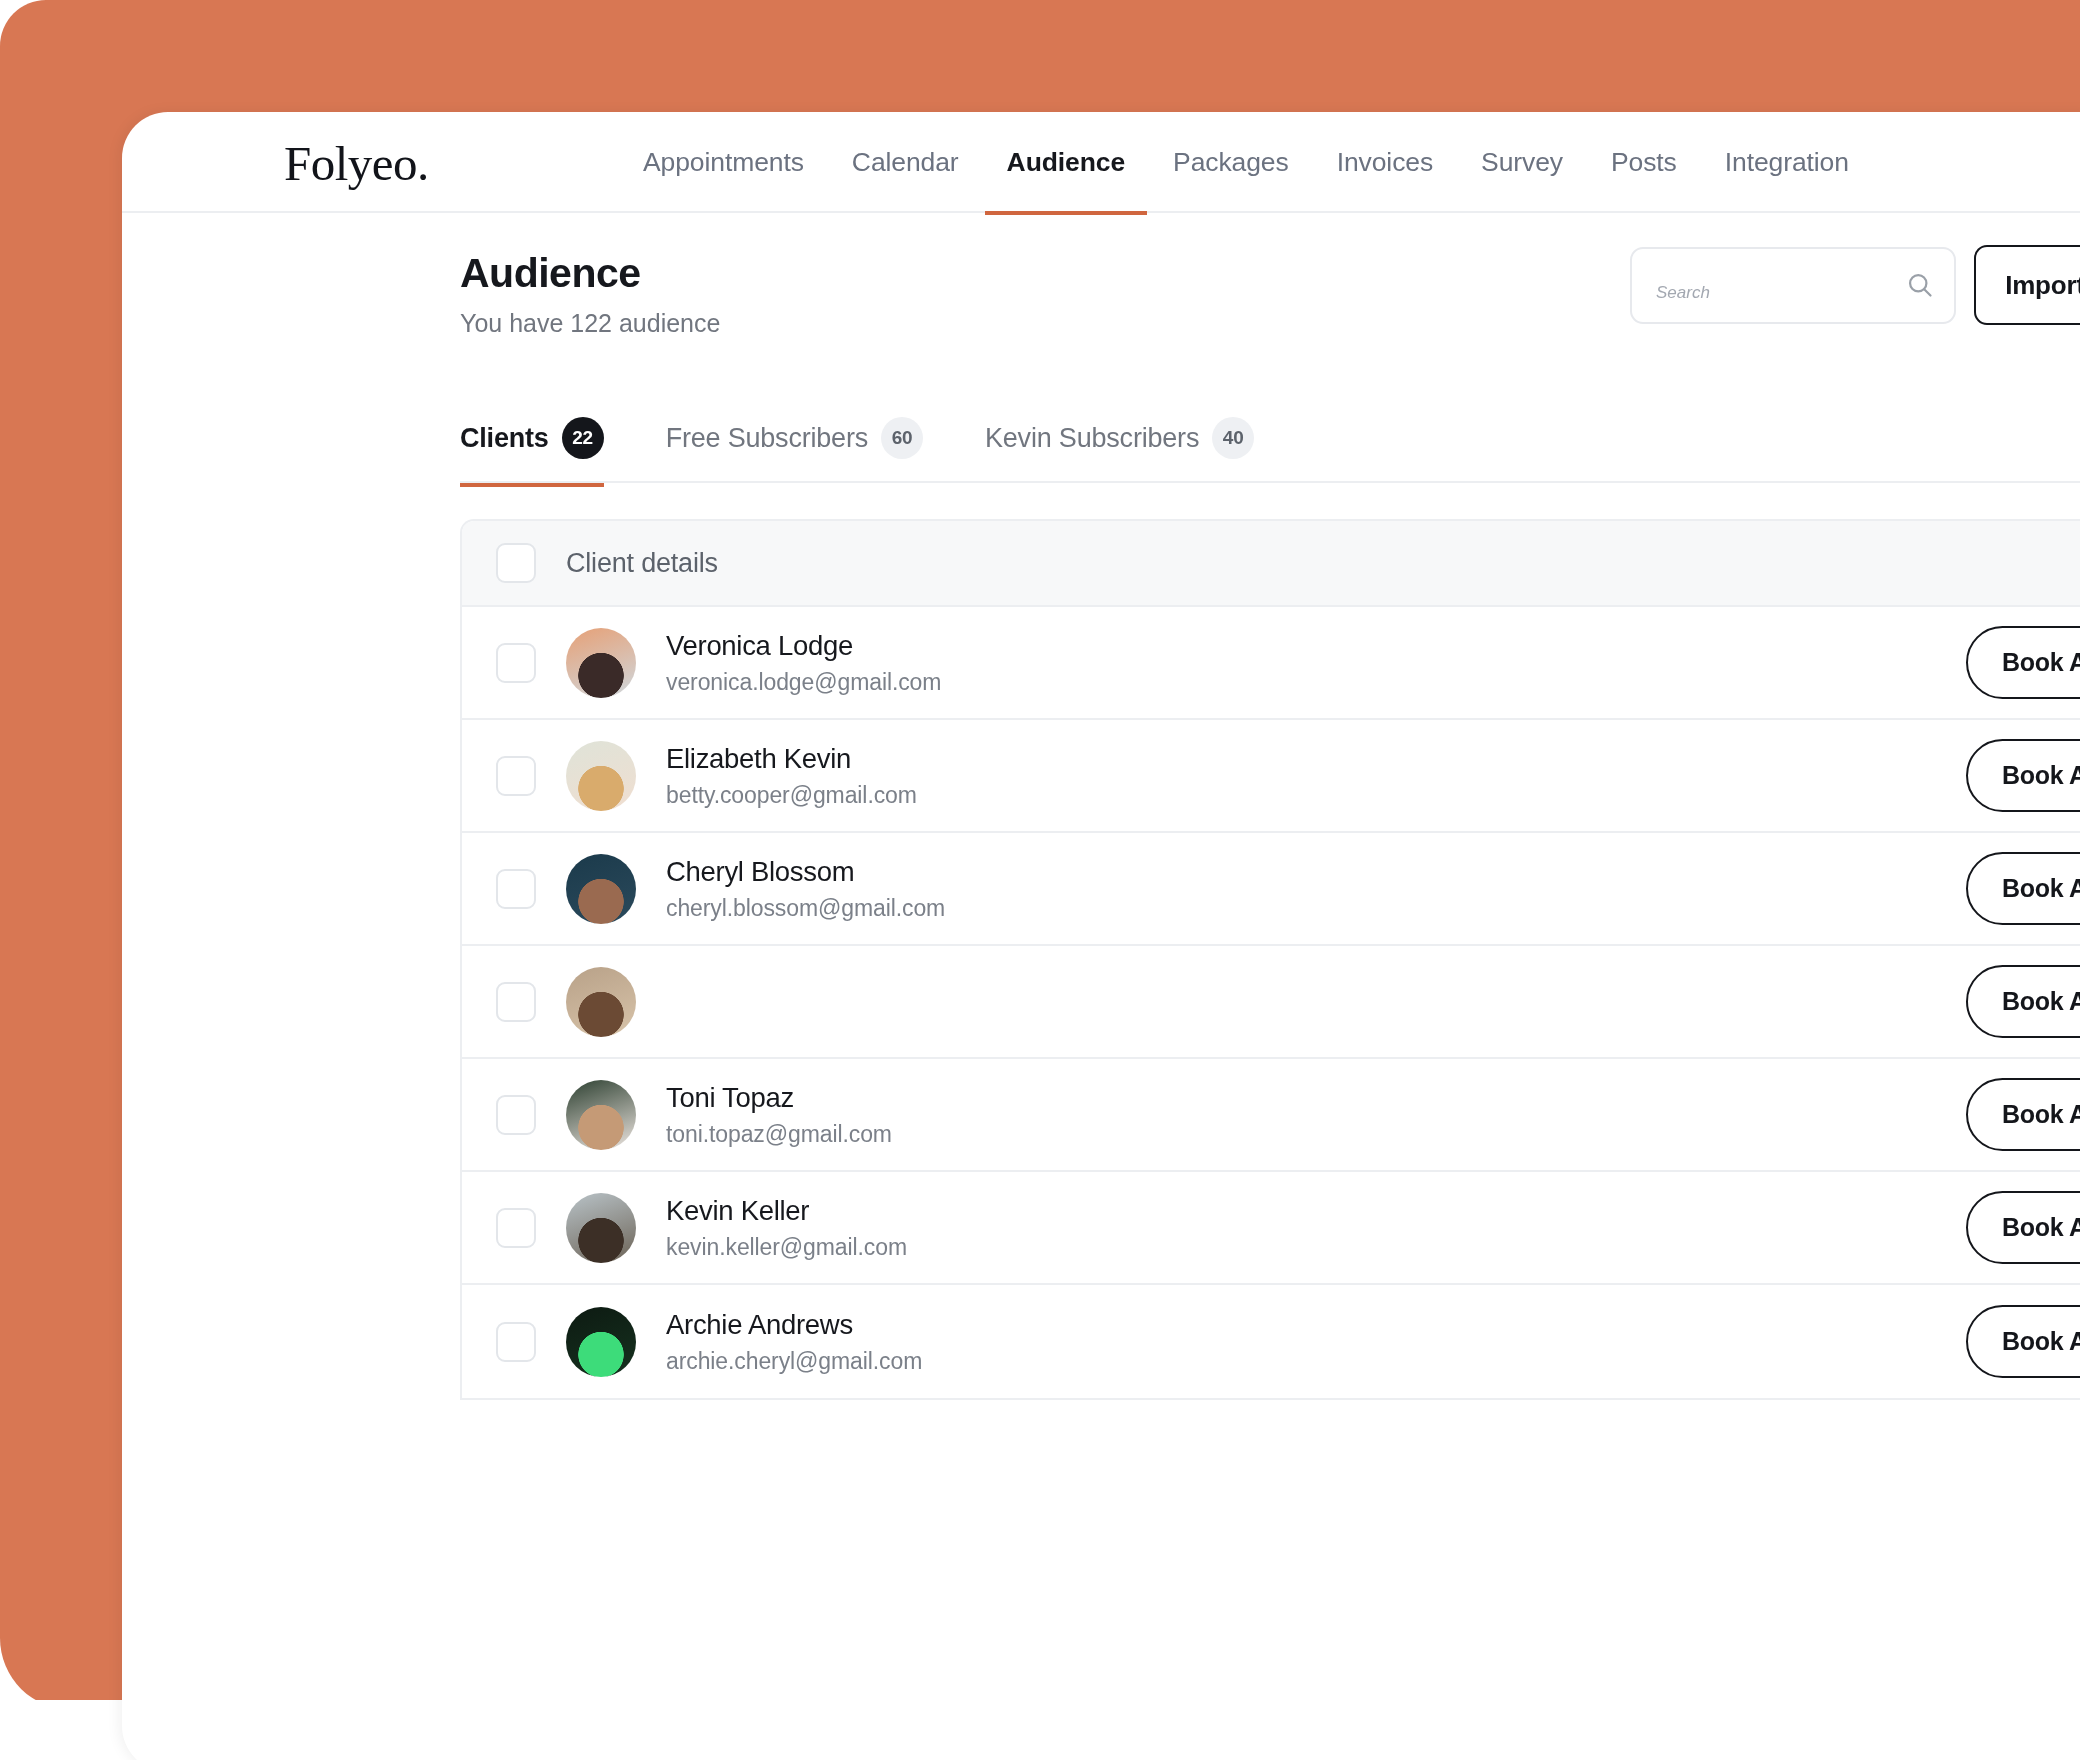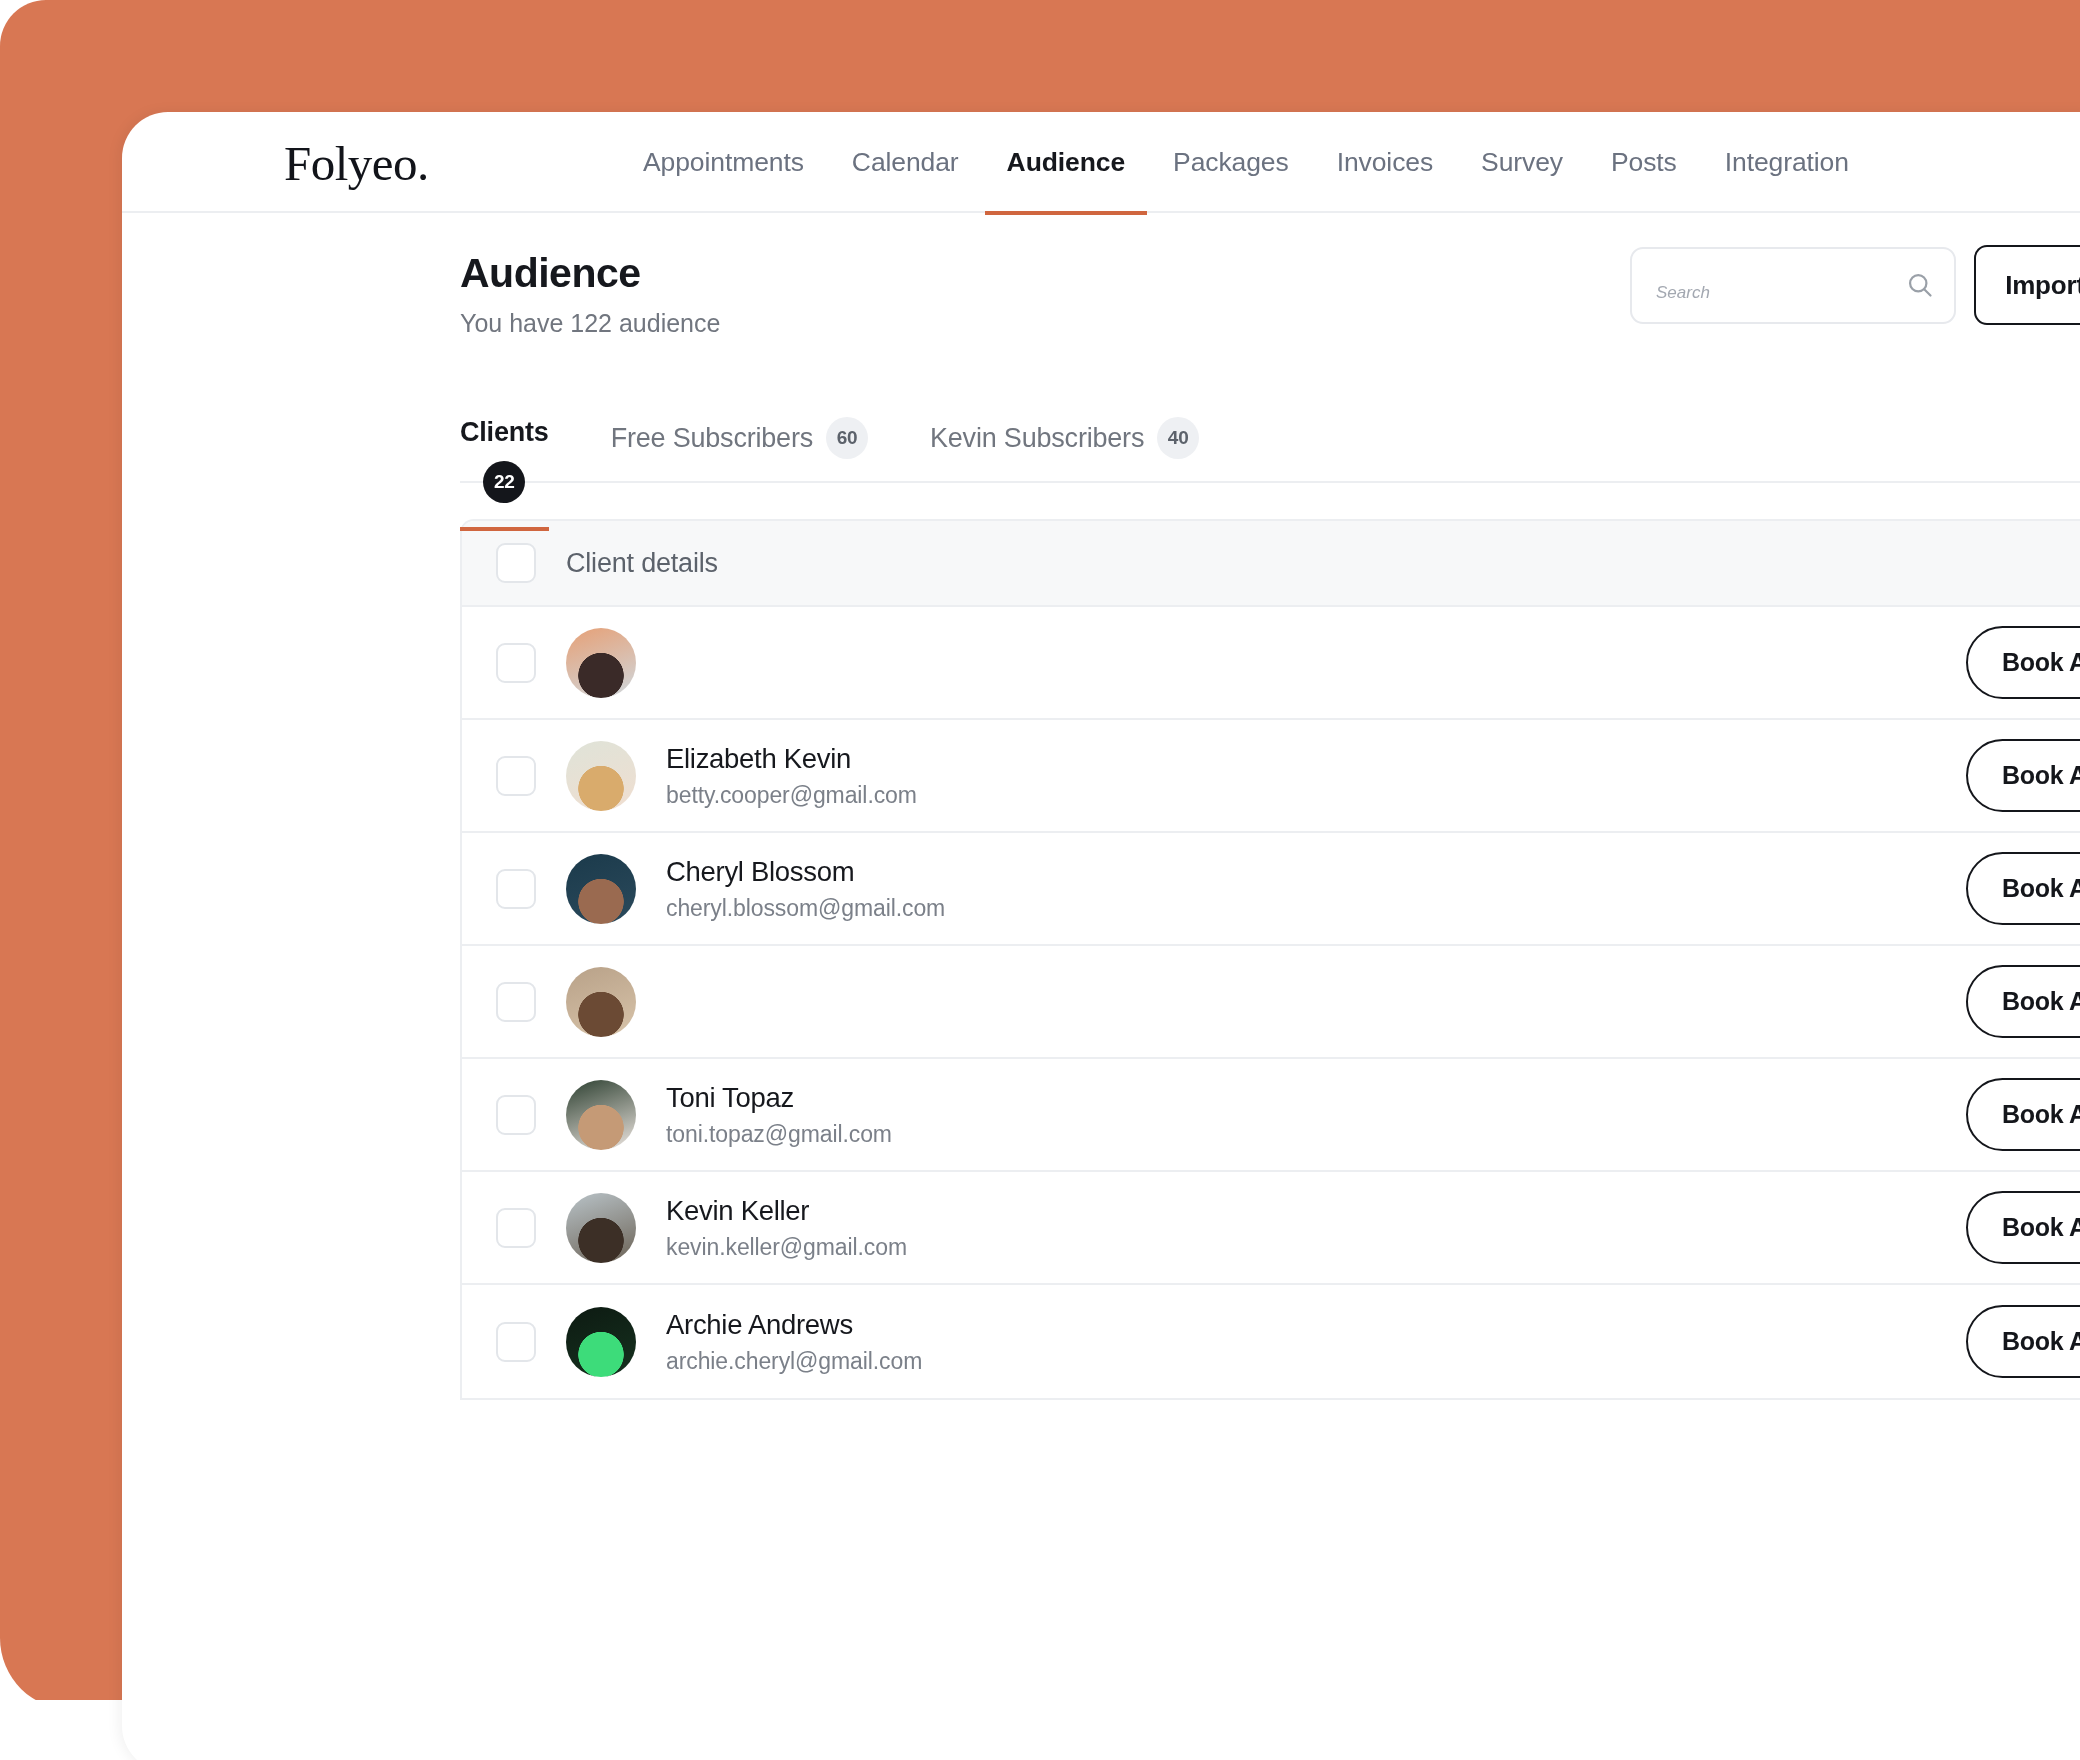--- a/index.html
+++ b/index.html
@@ -174,21 +174,21 @@
     align-items: center;
     gap: 13px;
     padding: 0 26px 26px 0;
     margin-right: 36px;
     font-size: 27px;
     color: #71767f;
     cursor: pointer;
     position: relative;
     letter-spacing: -0.2px;
   }
-  .tab.active { color: #16181d; font-weight: 700; flex-direction: column; }
+  .tab.active { color: #16181d; font-weight: 700; }
   .tab.active::after {
     content: "";
     position: absolute;
     left: 0; right: 26px;
     bottom: -2px;
     height: 4px;
     background: #d0663f;
   }
   .badge {
     min-width: 42px; height: 42px;
@@ -345,20 +345,24 @@
 
     <div class="table">
       <div class="table-head">
         <div class="cbox"></div>
         <div class="th-label">Client details</div>
       </div>
       <div id="rows">
           <div class="row">
             <div class="cbox"></div>
             <div class="avatar" style="background: radial-gradient(circle at 50% 68%, rgb(58, 42, 40) 0px, rgb(58, 42, 40) 38%, transparent 39%), linear-gradient(160deg, rgb(230, 160, 118) 0%, rgb(207, 216, 222) 100%);"></div>
+            <div class="ident">
+              <div class="nm">Veronica Lodge</div>
+              <div class="em">veronica.lodge@gmail.com</div>
+            </div>
             <button class="book-btn">Book Appointment</button>
           </div>
           <div class="row">
             <div class="cbox"></div>
             <div class="avatar" style="background: radial-gradient(circle at 50% 68%, rgb(217, 171, 108) 0px, rgb(217, 171, 108) 38%, transparent 39%), linear-gradient(160deg, rgb(223, 227, 216) 0%, rgb(240, 222, 208) 100%);"></div>
             <div class="ident">
               <div class="nm">Elizabeth Kevin</div>
               <div class="em">betty.cooper@gmail.com</div>
             </div>
             <button class="book-btn">Book Appointment</button>

